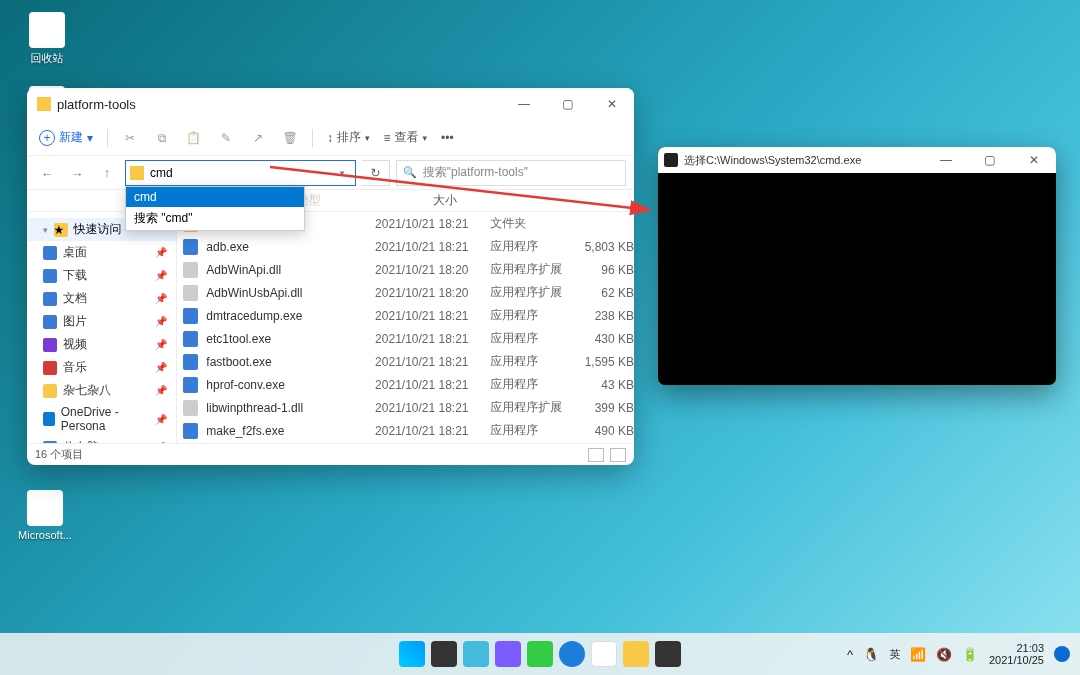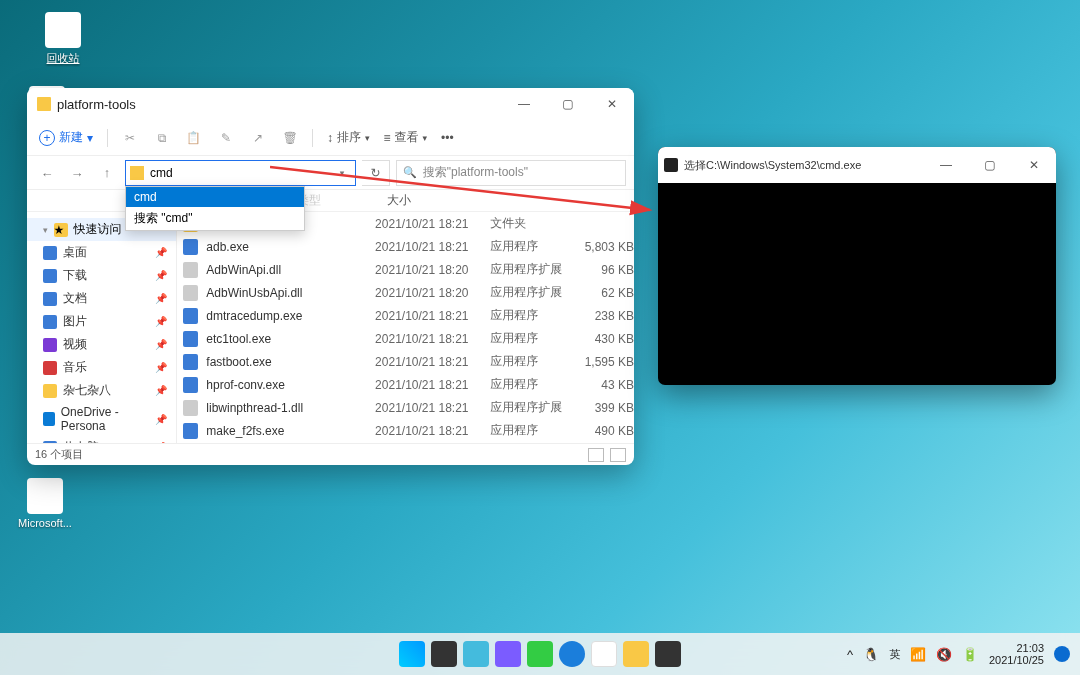--- a/index.html
+++ b/index.html
@@ -43,41 +43,41 @@
     .addrbar-chev{width:18px;text-align:center;font-size:9px;color:#777;}
     .addrbar-refresh{width:28px;height:26px;border:1px solid #ddd;border-left:none;display:flex;align-items:center;justify-content:center;color:#666;font-size:12px;}
     .addr-dropdown{position:absolute;left:-1px;top:25px;width:180px;background:#fff;border:1px solid #ccc;box-shadow:0 4px 12px rgba(0,0,0,.2);font-size:12px;z-index:5;}
     .addr-dropdown div{padding:3px 8px;}
     .addr-dropdown .hl{background:#0078d4;color:#fff;}
     .searchbar { width:230px;height:26px;border:1px solid #ddd;display:flex;align-items:center;padding:0 6px;color:#888;font-size:12px;}
     .searchbar .sico{margin-right:6px;font-size:11px;}
     .columns { height:22px; display:flex;align-items:center; font-size:12px;color:#555; padding-left:150px; border-bottom:1px solid #f0f0f0;}
     .col-date{width:120px;}
     .col-type{width:90px;}
-    .col-size{width:70px;text-align:left;}
+    .col-size{width:70px;text-align:right;}
     .body-area{flex:1;display:flex;overflow:hidden;}
     .sidebar{width:150px;border-right:1px solid #eee;padding:6px 0;font-size:12px;color:#333;overflow:hidden;}
     .sidebar .group{padding:3px 8px 3px 16px;display:flex;align-items:center;gap:6px;}
     .sidebar .group.head{background:#eaf3ff;color:#000;}
     .sidebar .qico{width:14px;height:14px;display:inline-block;border-radius:2px;}
     .sidebar .pin{margin-left:auto;color:#999;font-size:10px;}
     .filelist{flex:1;overflow-y:auto;font-size:12px;color:#333;}
     .frow{display:flex;align-items:center;height:23px;padding-left:6px;}
     .fico{width:16px;height:16px;margin-right:8px;display:inline-block;border-radius:2px;}
     .fname{width:176px;white-space:nowrap;overflow:hidden;text-overflow:ellipsis;}
     .fdate{width:120px;color:#666;}
     .ftype{width:90px;color:#666;}
     .fsize{width:60px;text-align:right;color:#666;}
     .statusbar{height:22px;border-top:1px solid #eee;display:flex;align-items:center;justify-content:space-between;padding:0 8px;font-size:11px;color:#555;}
     .statusbar .views{display:flex;gap:6px;}
     .statusbar .vico{width:16px;height:14px;border:1px solid #bbb;}
 
     
     .cmdwin{position:absolute;left:658px;top:147px;width:398px;height:238px;background:#000;border-radius:7px;box-shadow:0 10px 30px rgba(0,0,0,.4);overflow:hidden;display:flex;flex-direction:column;}
-    .cmd-title{height:36px;background:#fff;display:flex;align-items:center;padding-left:6px;font-size:11px;color:#333;}
+    .cmd-title{height:26px;background:#fff;display:flex;align-items:center;padding-left:6px;font-size:11px;color:#333;}
     .cmd-title .cico{width:14px;height:14px;margin-right:6px;background:#222;border-radius:2px;}
     .cmd-title-text{flex:1;white-space:nowrap;overflow:hidden;text-overflow:ellipsis;}
     .cmd-body{flex:1;padding:4px 6px;font-family:"Consolas","SimSun",monospace;font-size:11px;color:#ccc;line-height:1.4;white-space:pre;}
     .cmd-prompt{color:#ccc;}
 
     
     .arrow{position:absolute;left:270px;top:165px;pointer-events:none;}
 
     
     .taskbar{position:absolute;left:0;right:0;bottom:0;height:42px;background:rgba(243,243,243,0.85);backdrop-filter:blur(8px);display:flex;align-items:center;}
@@ -90,21 +90,21 @@
     .task-tray{margin-left:auto;display:flex;align-items:center;gap:10px;padding-right:10px;font-size:11px;color:#222;}
     .tray-time{text-align:right;line-height:1.1;}
     .tray-ico{font-size:13px;}
 
     svg { display:block; }
   </style>
 </head>
 <body>
 
 <div class="desktop">
-    <div class="desktop-icon" style="left: 28px; top: 12px; text-decoration: underline;">
+    <div class="desktop-icon" style="left: 12px; top: 12px;">
       <div class="ico ico-recycle"></div>
       <div>回收站</div>
     </div>
     <div class="desktop-icon" style="left: 12px; top: 86px;">
       <div class="ico ico-blue"></div>
       <div>控制</div>
     </div>
     <div class="desktop-icon" style="left: 10px; top: 160px;">
       <div class="ico ico-red"></div>
       <div>腾讯</div>
@@ -114,21 +114,21 @@
       <div>设置</div>
     </div>
     <div class="desktop-icon" style="left: 10px; top: 320px;">
       <div class="ico ico-folder"></div>
       <div>platf...</div>
     </div>
     <div class="desktop-icon" style="left: 10px; top: 398px;">
       <div class="ico ico-folder"></div>
       <div>杂七</div>
     </div>
-    <div class="desktop-icon" style="left: 10px; top: 478px;">
+    <div class="desktop-icon" style="left: 10px; top: 490px;">
       <div class="ico ico-brown"></div>
       <div>Microsoft...</div>
     </div>
   </div>
 
 <div class="explorer">
   <div class="titlebar">
     <span class="folder-ico"></span>
     <span class="titlebar-title">platform-tools</span>
     <div class="win-controls">

